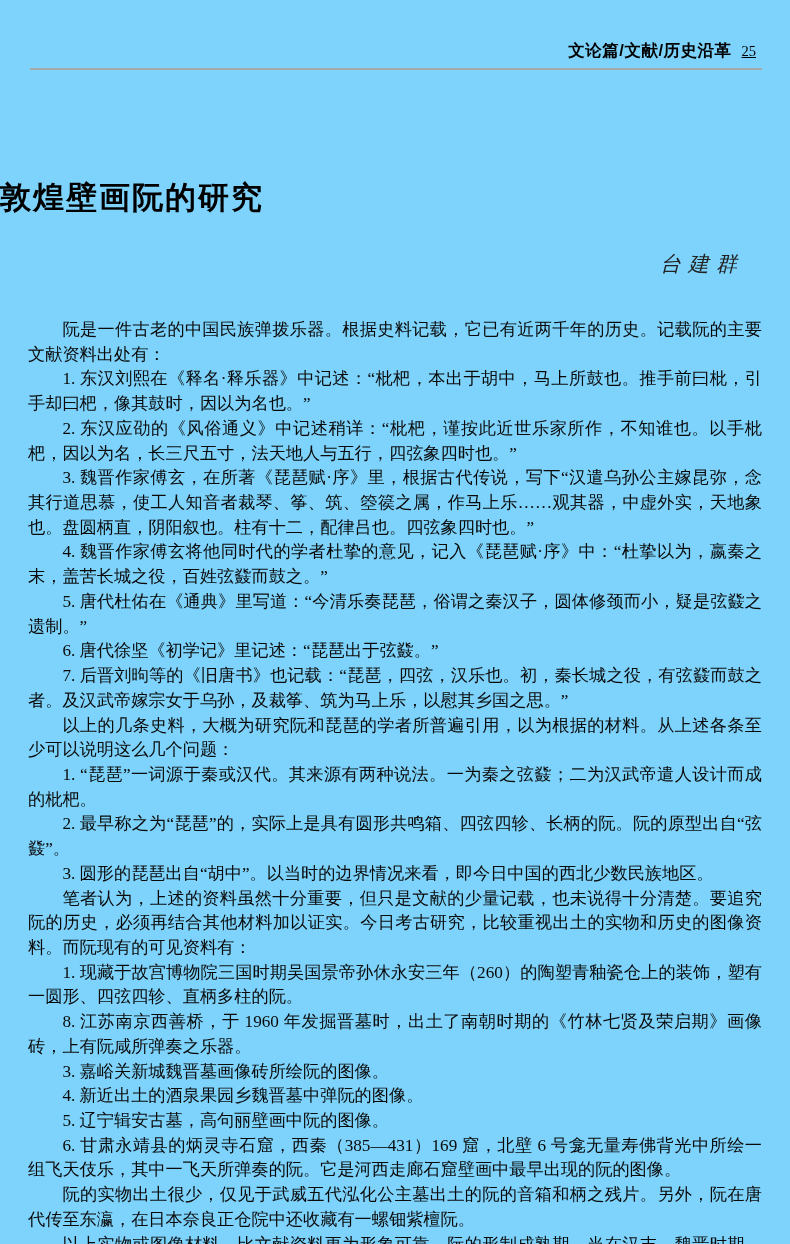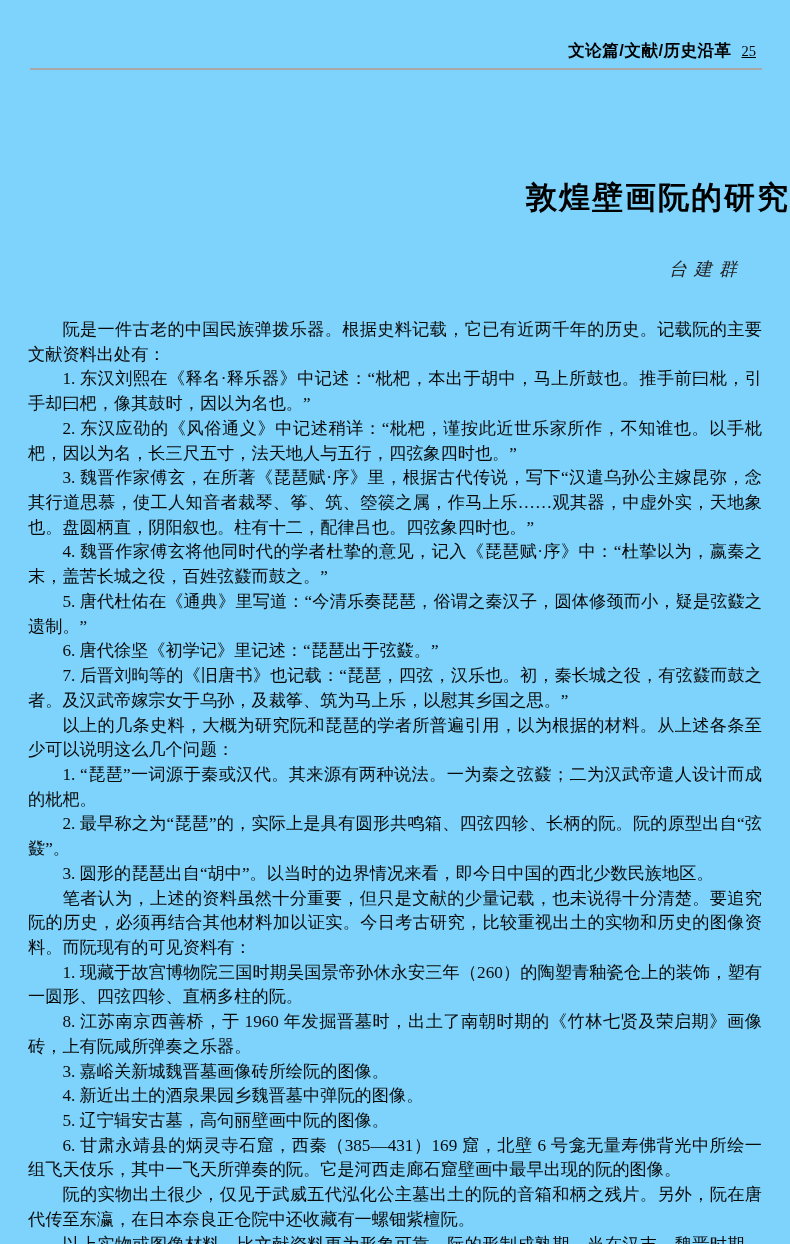--- a/index.html
+++ b/index.html
@@ -43,31 +43,31 @@
     left: 30px;
     width: 732px;
     height: 2px;
     background: #a8a8a8;
   }
   .article-title {
     position: absolute;
     top: 156px;
     left: 0;
     width: 100%;
-    text-align: right;
+    text-align: left;
     font-size: 31px;
     font-weight: bold;
     letter-spacing: 2px;
     color: #000000;
   }
   .article-author {
     position: absolute;
-    top: 257px;
+    top: 250px;
     right: 46px;
-    font-size: 18px;
+    font-size: 21px;
     font-style: italic;
     letter-spacing: 7px;
     color: #222222;
   }
   .article-body {
     position: absolute;
     top: 318px;
     left: 28px;
     width: 734px;
     font-size: 17.2px;

